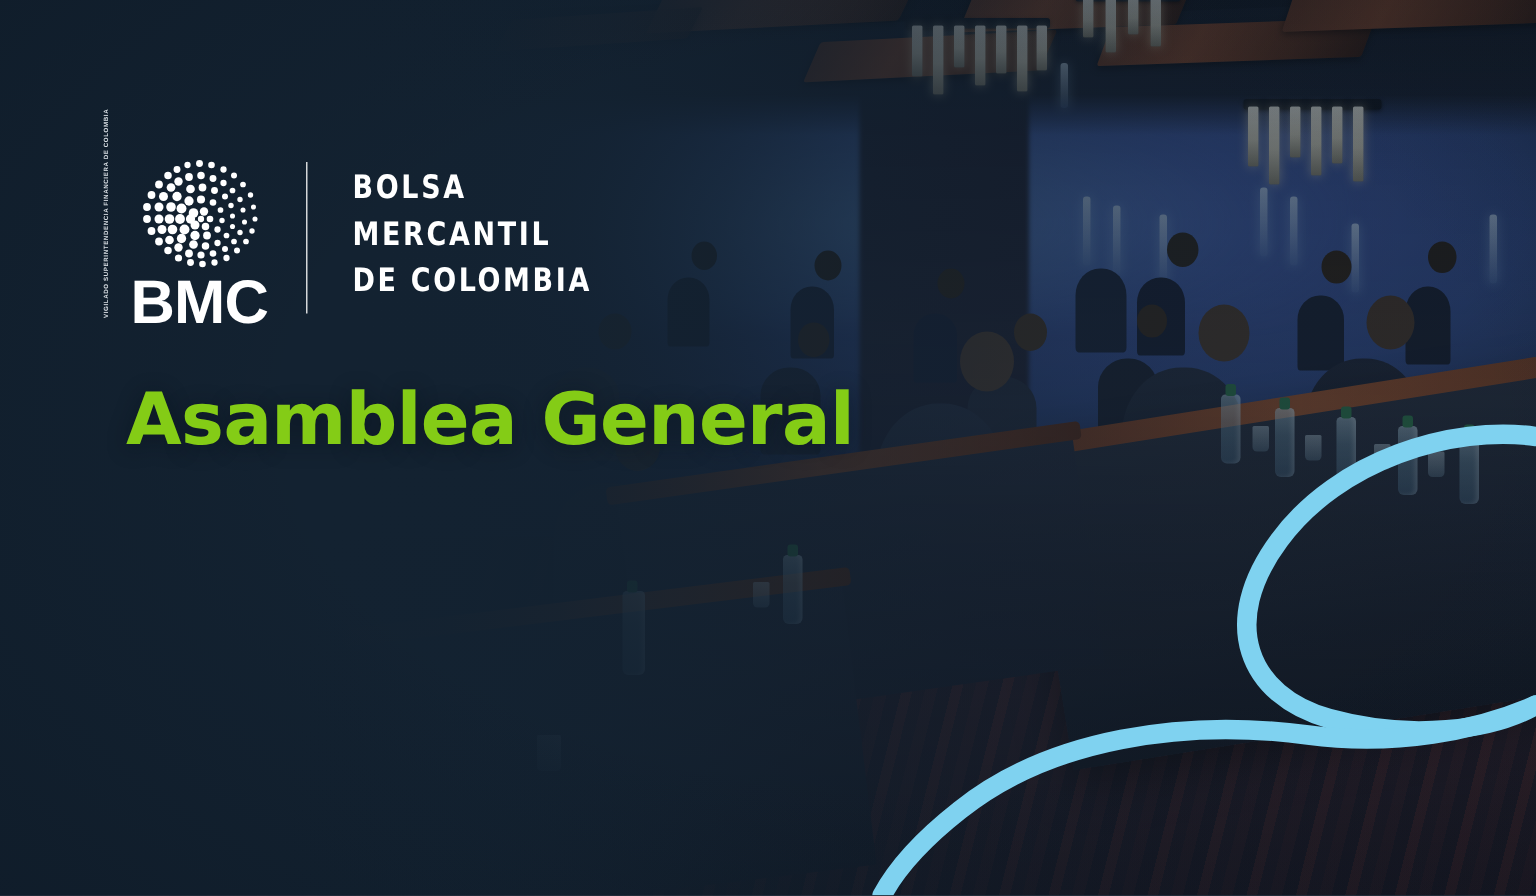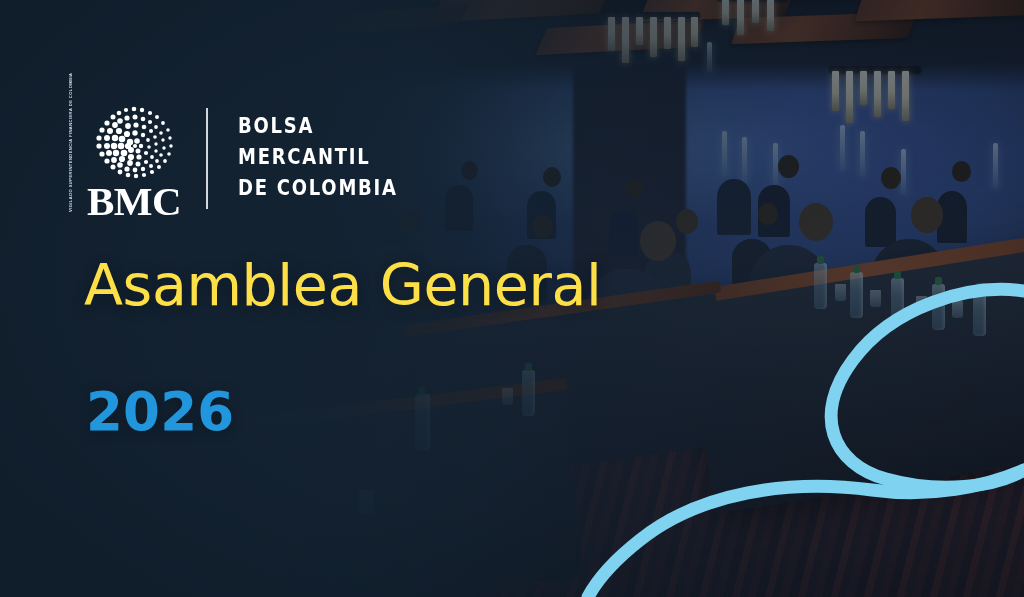--- a/index.html
+++ b/index.html
@@ -195,21 +195,21 @@
   }
   .bmc-mark{
     margin-left:13px;
     display:flex; flex-direction:column; align-items:center;
   }
   .dots{ display:block; }
   .bmc-word{
     font-size:41px; font-weight:700; color:#ffffff;
     letter-spacing:-.5px; line-height:1;
     margin-top:-1px;
-    font-family:Liberation Serif, serif;
+    font-family:Liberation Sans, sans-serif;
   }
   .divider{
     width:1.6px; height:101px;
     background:rgba(255,255,255,.82);
     margin:4px 0 0 25px;
   }
   .org-name{
     margin-left:30px; margin-top:7px;
     color:#ffffff;
     font-size:21.5px;
@@ -218,23 +218,23 @@
     line-height:1.44;
     text-transform:uppercase;
     font-family:"DejaVu Sans Condensed","Liberation Sans Narrow","Liberation Sans",sans-serif;
     transform:scaleX(.93);
     transform-origin:left center;
   }
   .org-name div{ white-space:nowrap; }
 
   .headline{
     position:absolute; left:84px; top:252px;
-    color:#fde047;
-    font-size:57px;
-    font-weight:400;
+    color:#84cc16;
+    font-size:48px;
+    font-weight:700;
     line-height:1.18;
     letter-spacing:-.4px;
     font-family:"DejaVu Sans", sans-serif;
     text-shadow:0 2px 14px rgba(6,14,24,.48);
   }
   .headline div{ white-space:nowrap; }
   .year{
     position:absolute; left:86px; top:385px;
     color:#2196dd;
     font-size:53px;
@@ -489,15 +489,14 @@
         <div>BOLSA</div>
         <div>MERCANTIL</div>
         <div>DE COLOMBIA</div>
       </div>
     </div>
 
     <div class="headline">
       <div>Asamblea General</div>
     </div>
 
-    <div class="year">2026</div>
   </div>
 </div>
 
 </body></html>

